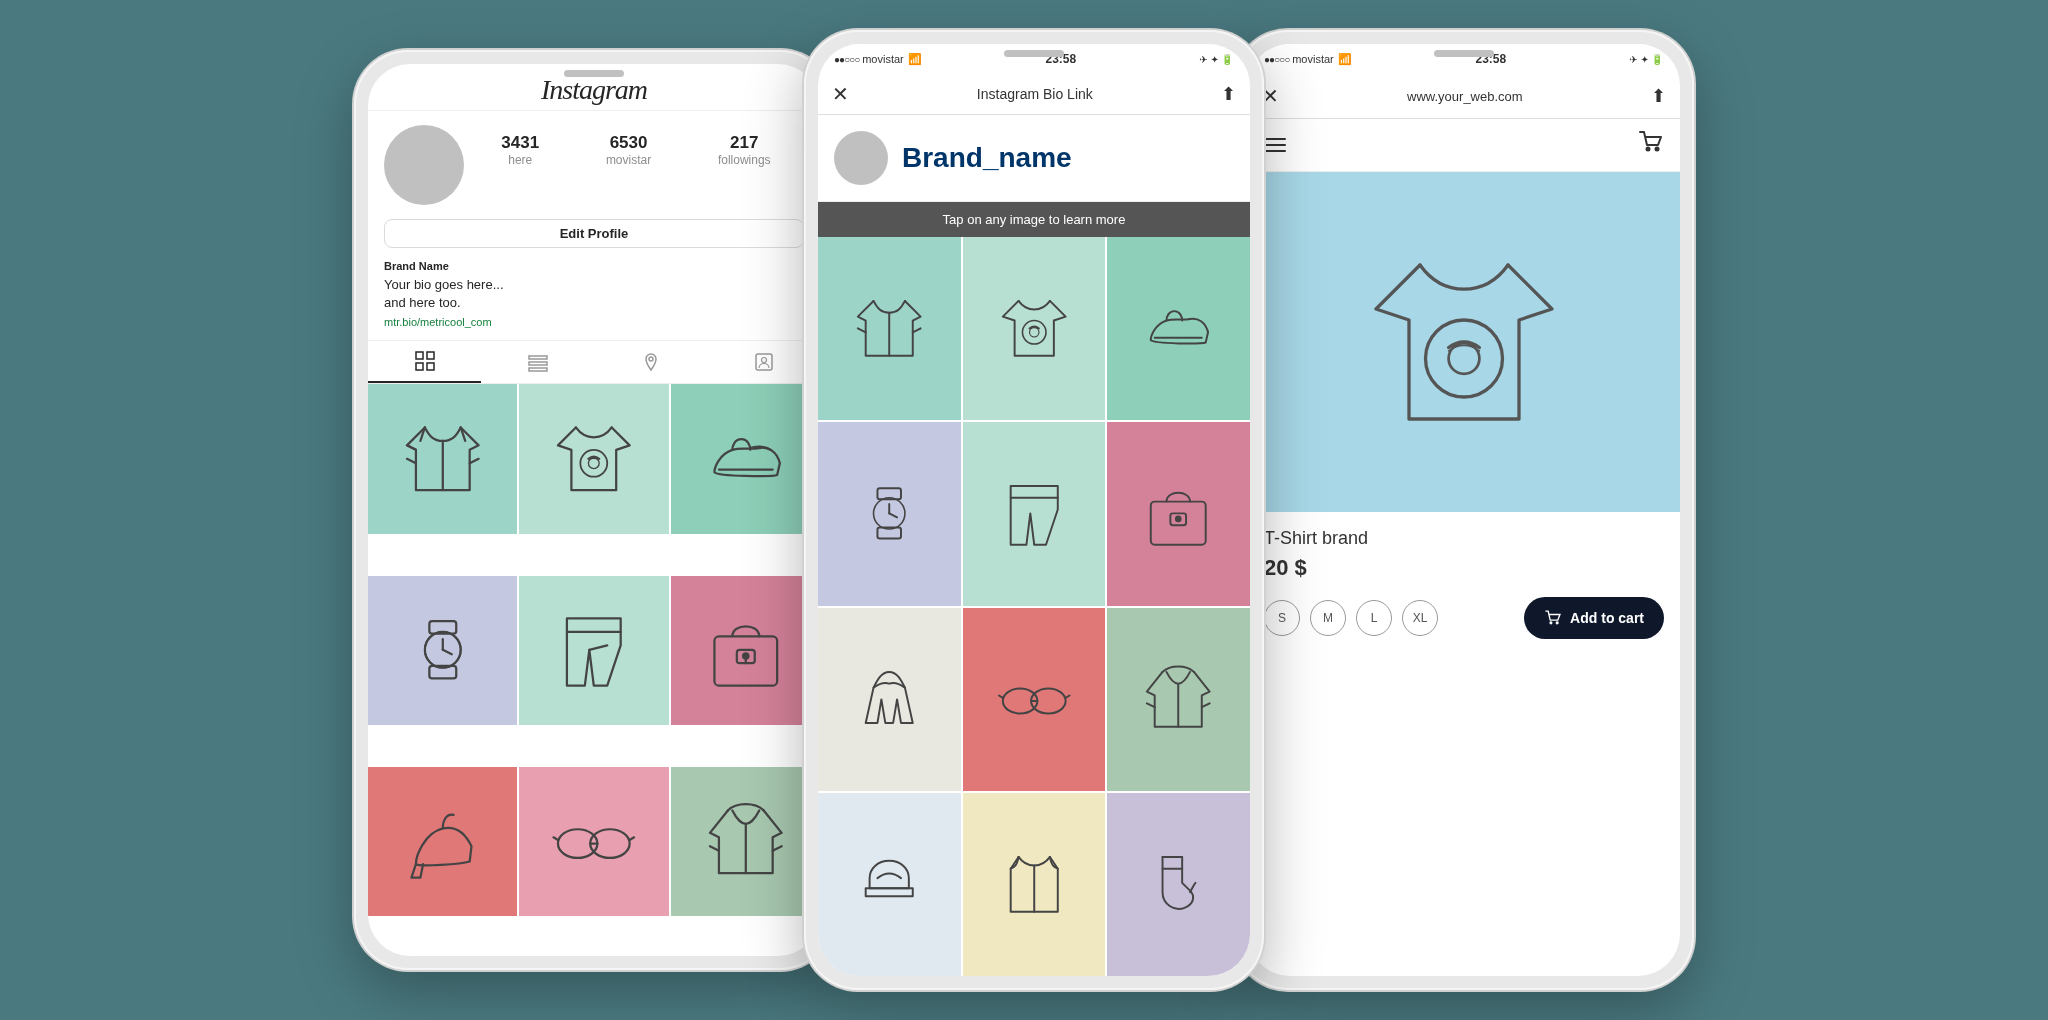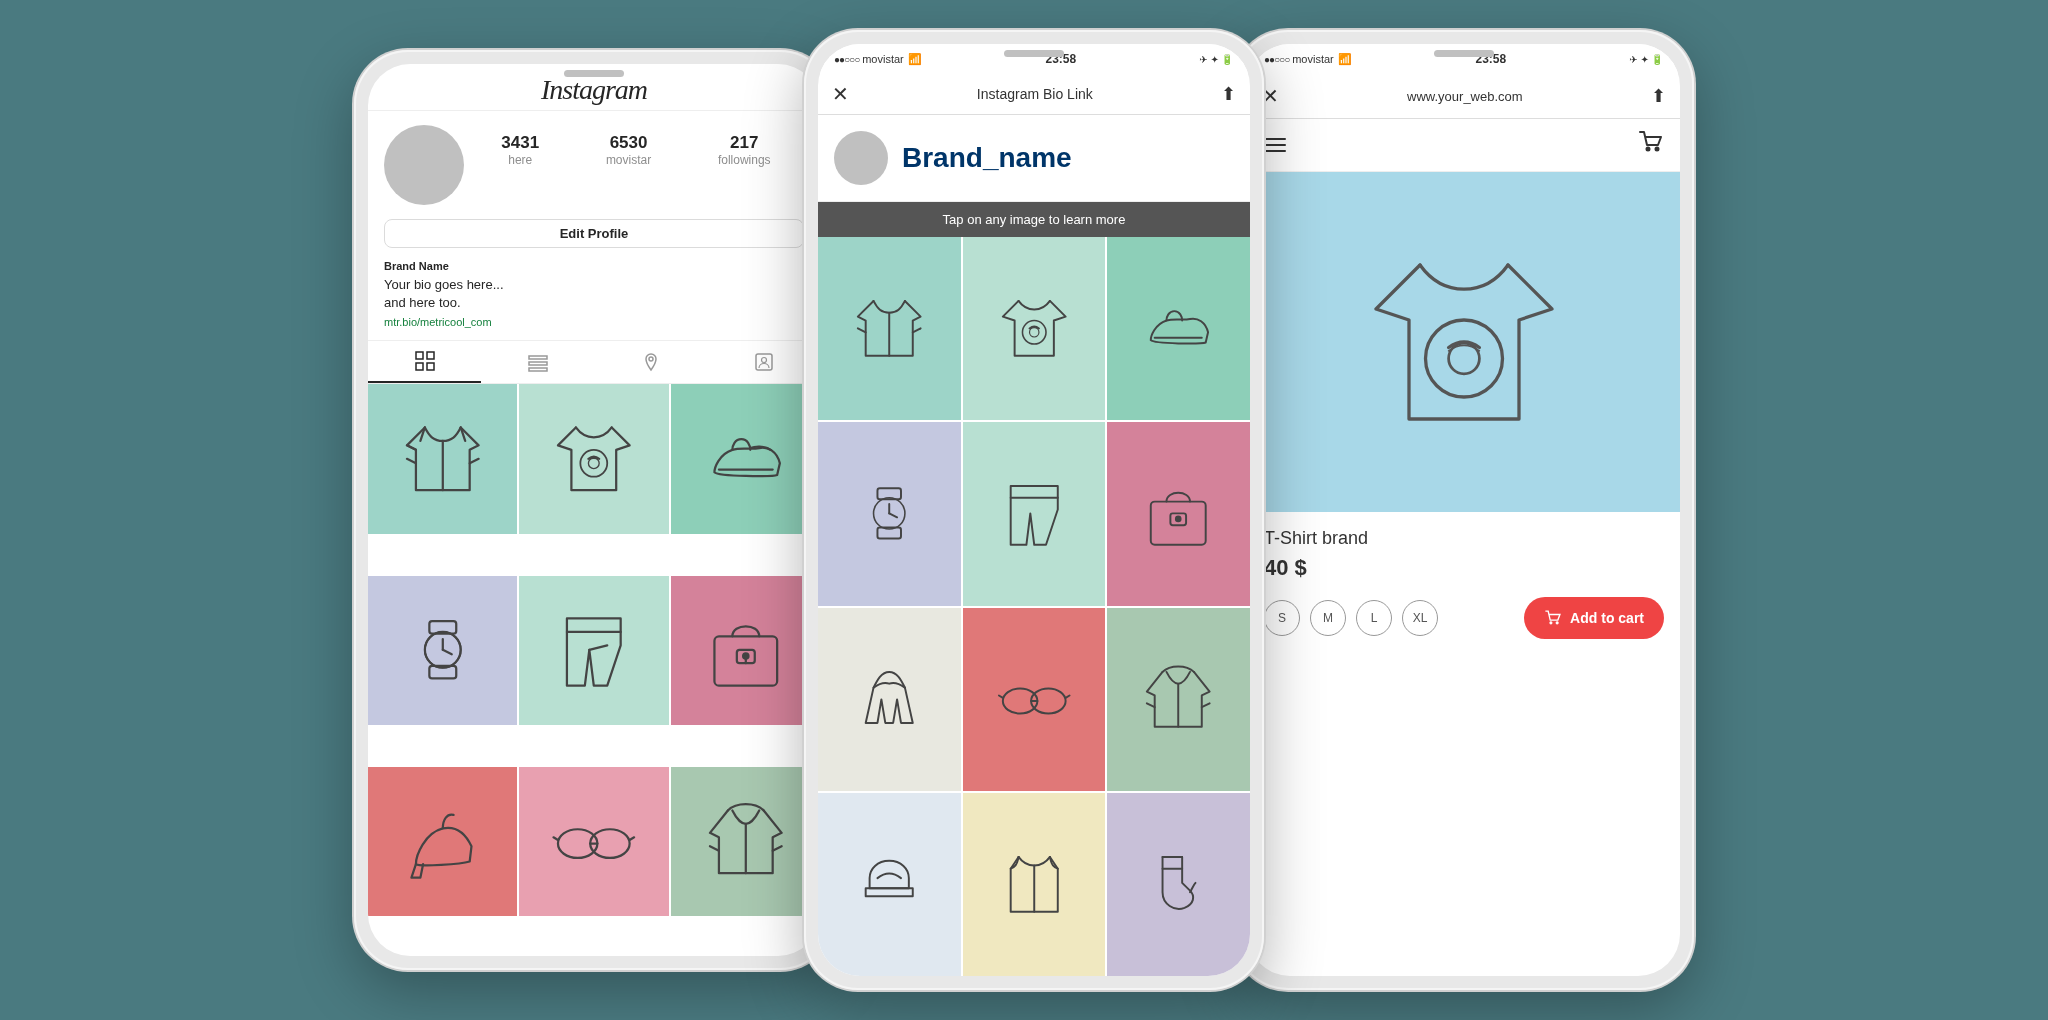--- a/index.html
+++ b/index.html
@@ -441,21 +441,21 @@
       display: flex;
       align-items: center;
       justify-content: center;
       font-size: 12px;
       color: #555;
       cursor: pointer;
       flex-shrink: 0;
     }
 
     .add-to-cart-btn {
-      background: #ef4444;
+      background: #0f172a;
       color: white;
       border: none;
       border-radius: 25px;
       padding: 12px 20px;
       font-size: 14px;
       font-weight: 600;
       cursor: pointer;
       display: flex;
       align-items: center;
       gap: 8px;
@@ -797,21 +797,21 @@
             <path d="M60 30 C70 44 82 52 100 52 C118 52 130 44 140 30"></path>
             <circle cx="100" cy="115" r="35" stroke="#555" stroke-width="3"></circle>
             <circle cx="100" cy="115" r="14" stroke="#555" stroke-width="2.5"></circle>
             <path d="M86 105 Q100 95 114 105" fill="none"></path>
             <path d="M86 108 Q100 98 114 108" stroke-width="1.5" fill="none"></path>
           </svg>
         </div>
 
         <div class="product-info">
           <div class="product-name">T-Shirt brand</div>
-          <div class="product-price">40 $</div>
+          <div class="product-price">20 $</div>
 
           <div class="product-actions">
             <div class="size-btn">S</div>
             <div class="size-btn">M</div>
             <div class="size-btn">L</div>
             <div class="size-btn">XL</div>
             <button class="add-to-cart-btn">
               <svg width="18" height="18" viewBox="0 0 26 26" fill="white" stroke="white" stroke-width="1.5">
                 <path d="M2 3 L6 3 L9 16 L20 16 L23 8 L7 8" fill="none" stroke="white" stroke-width="2"></path>
                 <circle cx="10" cy="20" r="1.5"></circle>

